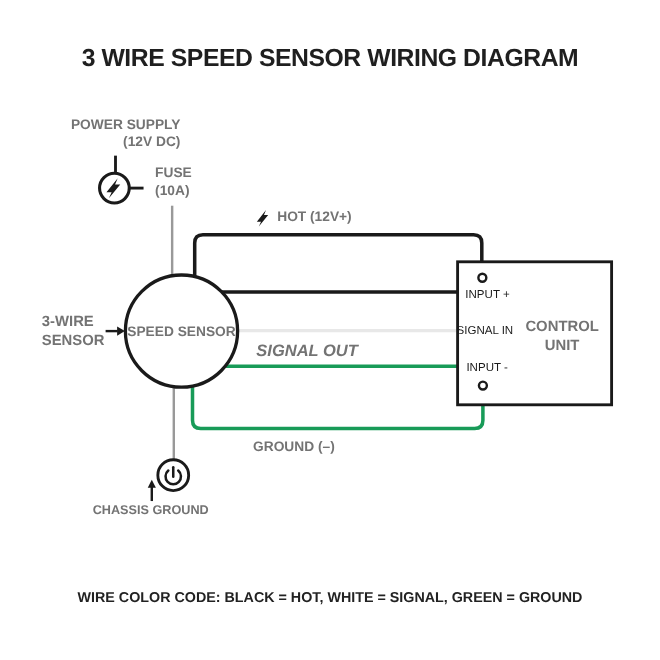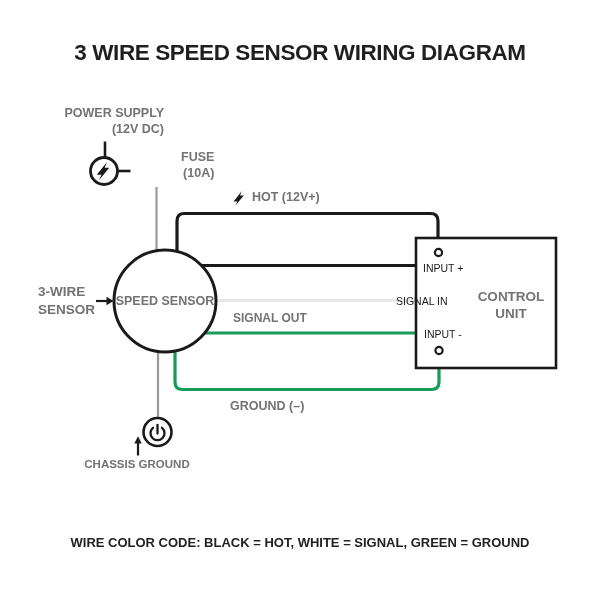--- a/index.html
+++ b/index.html
@@ -9,30 +9,30 @@
     position:relative;overflow:hidden;color:#1a1a1a;
   }
   .stage{position:absolute;left:0;top:0;width:600px;height:456px;}
   svg.wires{position:absolute;left:0;top:0;}
   .lbl{position:absolute;white-space:pre;color:#737373;}
   .title{
     left:0;right:0;top:40px;text-align:center;
     font-size:22.5px;font-weight:700;letter-spacing:-0.4px;color:#1f1f1f;
   }
   .power-supply{right:436px;top:106px;text-align:right;font-size:12.5px;font-weight:700;line-height:15.5px;}
-  .fuse-label{left:141px;top:150px;text-align:right;font-size:12.5px;font-weight:700;line-height:15.5px;margin-left:40px;}
+  .fuse-label{left:141px;top:150px;text-align:left;font-size:12.5px;font-weight:700;line-height:15.5px;}
   .hot-label{left:252px;top:190px;font-size:12.5px;font-weight:700;}
   .sensor-label{left:114px;top:294px;width:102px;text-align:center;font-size:12.5px;font-weight:700;}
   .callout{right:505px;top:283px;text-align:left;font-size:13.5px;font-weight:700;line-height:17.5px;}
-  .signal-out{left:233px;top:311px;font-size:12px;font-weight:700;}
+  .signal-out{left:233px;top:311px;font-size:15px;font-weight:700;font-style:italic;}
   .ground-label{left:230px;top:399px;font-size:12.5px;font-weight:700;}
   .chassis-label{left:57px;top:458px;width:160px;text-align:center;font-size:11.5px;font-weight:700;}
   .port{position:absolute;font-size:10.5px;font-weight:400;color:#1a1a1a;white-space:pre;}
   .port-plus{left:423px;top:262px;}
-  .port-signal{left:396px;top:295px;}
+  .port-signal{left:415px;top:295px;}
   .port-minus{left:424px;top:328px;}
   .unit-title{left:466px;top:289px;width:90px;text-align:center;font-size:13.5px;font-weight:700;line-height:16.5px;}
   .footer{left:0;right:0;top:535px;text-align:center;font-size:13px;font-weight:700;color:#222;}
 </style>
 </head>
 <body>
 
 <div class="stage">
 
   <svg class="wires" width="600" height="600" viewBox="0 0 600 600">

